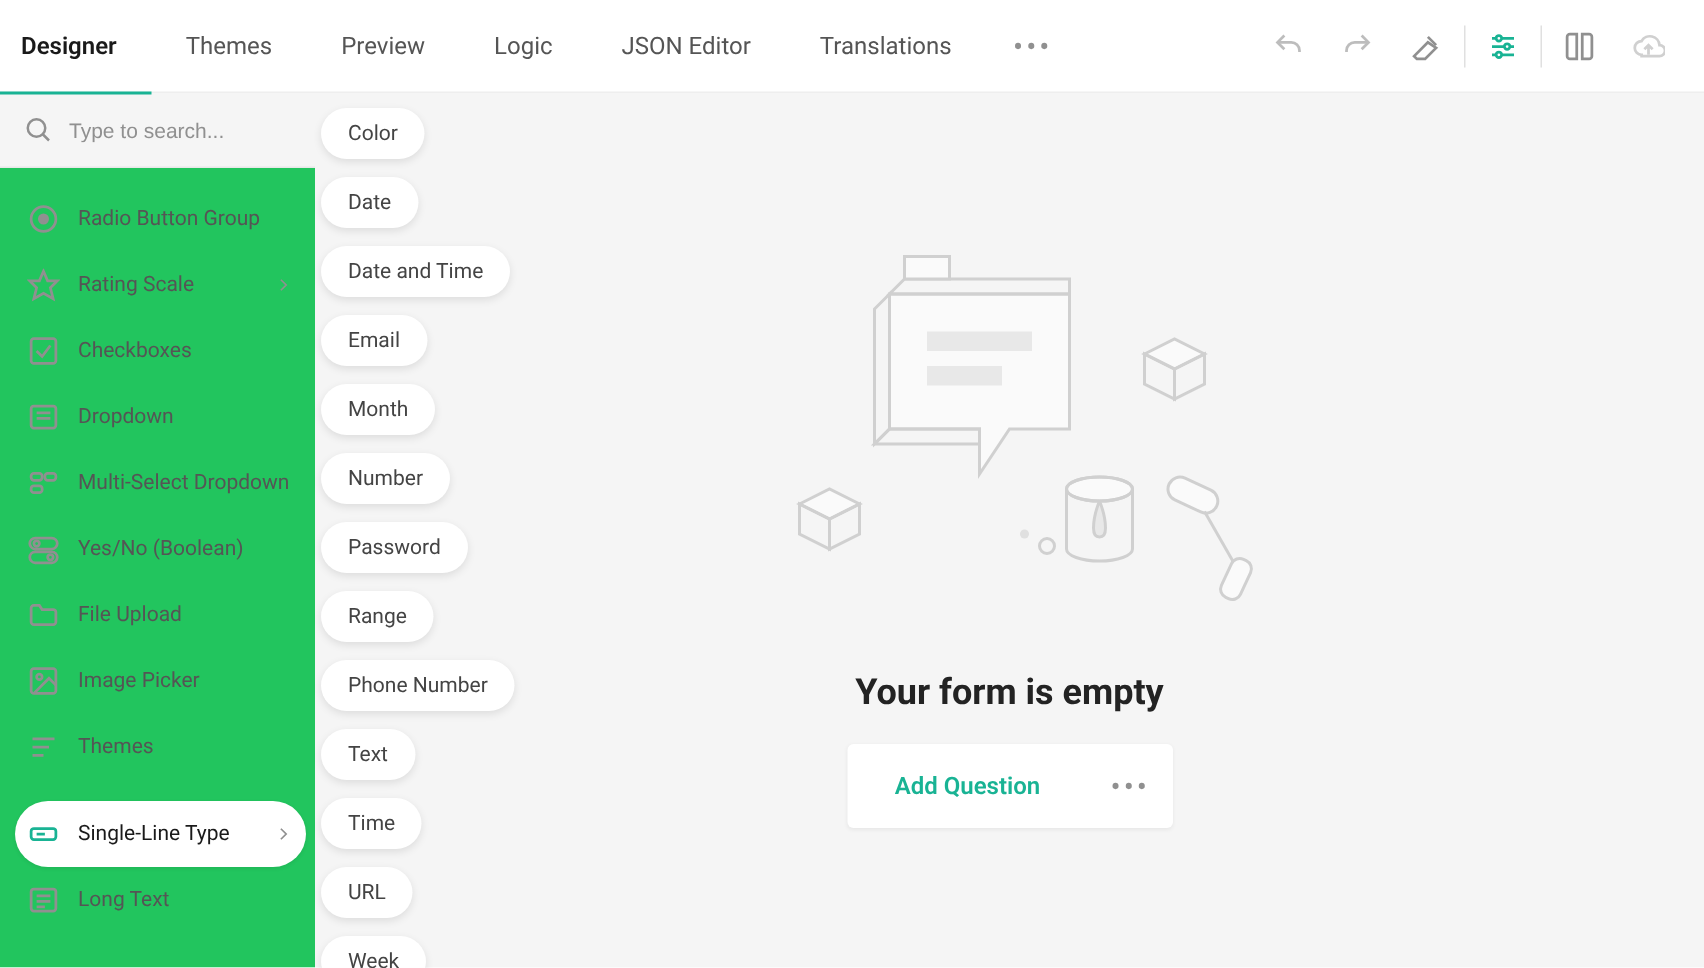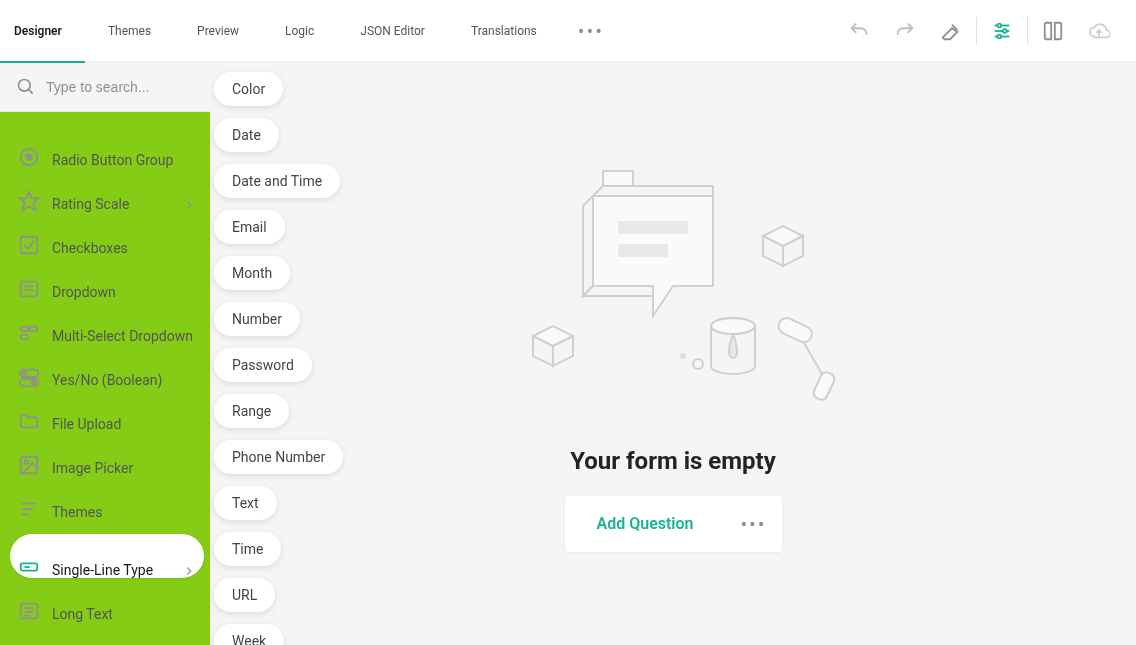--- a/index.html
+++ b/index.html
@@ -1,43 +1,43 @@
 <!DOCTYPE html>
 <html><head>
 <meta charset="utf-8">
 <style>
   * { box-sizing: border-box; margin: 0; padding: 0; }
   html, body { width: 1136px; height: 645px; font-family: -apple-system, BlinkMacSystemFont, "Segoe UI", Roboto, "Helvetica Neue", Arial, sans-serif; background: #fff; color: #1a1a1a; overflow: hidden; }
   
   
   .header { height: 62px; display: flex; align-items: center; border-bottom: 1px solid #eee; background: #fff; position: relative; z-index: 5; }
   .tabs { display: flex; align-items: center; height: 100%; gap: 0; padding-left: 0; }
-  .tab { padding: 0 23px; height: 62px; display: flex; align-items: center; font-size: 12px; color: #555; cursor: pointer; position: relative; font-weight: 400; }
+  .tab { padding: 0 23px; height: 62px; display: flex; align-items: center; font-size: 16px; color: #555; cursor: pointer; position: relative; font-weight: 400; }
   .tab.active { color: #1a1a1a; font-weight: 600; }
   .tab.active::after { content: ""; position: absolute; left: 0; right: 0; bottom: -1px; height: 2px; background: #19b394; }
   .tab:first-child { padding-left: 14px; padding-right: 23px;}
   .more-dots { padding: 0 18px; color: #909090; font-size: 20px; letter-spacing: 2px; cursor: pointer;}
   .header-actions { margin-left: auto; display: flex; align-items: center; height: 100%; padding-right: 14px; gap: 0; }
   .hicon { width: 46px; height: 62px; display: flex; align-items: center; justify-content: center; cursor: pointer; }
   .hicon svg { width: 22px; height: 22px; }
   .vdiv { width: 1px; height: 28px; background: #e0e0e0; margin: 0 2px; }
 
   
   .main { display: flex; height: calc(645px - 62px); background: #f5f5f5; }
   
   
-  .sidebar { width: 210px; background: #84cc16; display: flex; flex-direction: column; overflow: hidden; }
+  .sidebar { width: 210px; background: #22c55e; display: flex; flex-direction: column; overflow: hidden; }
   .search-wrap { height: 50px; display: flex; align-items: center; padding: 0 16px; gap: 10px; border-bottom: 1px solid #e8e8e8; background:#f5f5f5;}
   .search-wrap svg { width: 20px; height: 20px; flex-shrink: 0; }
   .search-input { border: none; outline: none; background: transparent; font-size: 14px; color: #555; width: 100%; }
   .search-input::placeholder { color: #909090; }
   .tool-list { flex: 1; overflow-y: auto; padding: 12px 6px 12px 10px; }
   .tool-list::-webkit-scrollbar { width: 6px; }
   .tool-list::-webkit-scrollbar-thumb { background: #d0d0d0; border-radius: 3px;}
-  .tool-item { display: flex; align-items: flex-end; height: 44px; padding: 0 8px; gap: 12px; font-size: 14px; color: #555; cursor: pointer; border-radius: 22px; position: relative; }
+  .tool-item { display: flex; align-items: center; height: 44px; padding: 0 8px; gap: 12px; font-size: 14px; color: #555; cursor: pointer; border-radius: 22px; position: relative; }
   .tool-item svg.tool-icon { width: 22px; height: 22px; flex-shrink: 0; }
   .tool-item .chev { margin-left: auto; width: 14px; height: 14px; }
   .tool-item.active { background: #fff; box-shadow: 0 1px 3px rgba(0,0,0,0.08); color: #1a1a1a; }
   .tool-item.active svg.tool-icon * { stroke: #19b394 !important; }
   
   
   .submenu { position: absolute; left: 214px; top: 72px; display: flex; flex-direction: column; gap: 12px; z-index: 10; }
   .sub-pill { background: #fff; border-radius: 20px; padding: 9px 18px; font-size: 14px; color: #444; box-shadow: 0 2px 6px rgba(0,0,0,0.10); cursor: pointer; align-self: flex-start; white-space: nowrap; }
   
   

